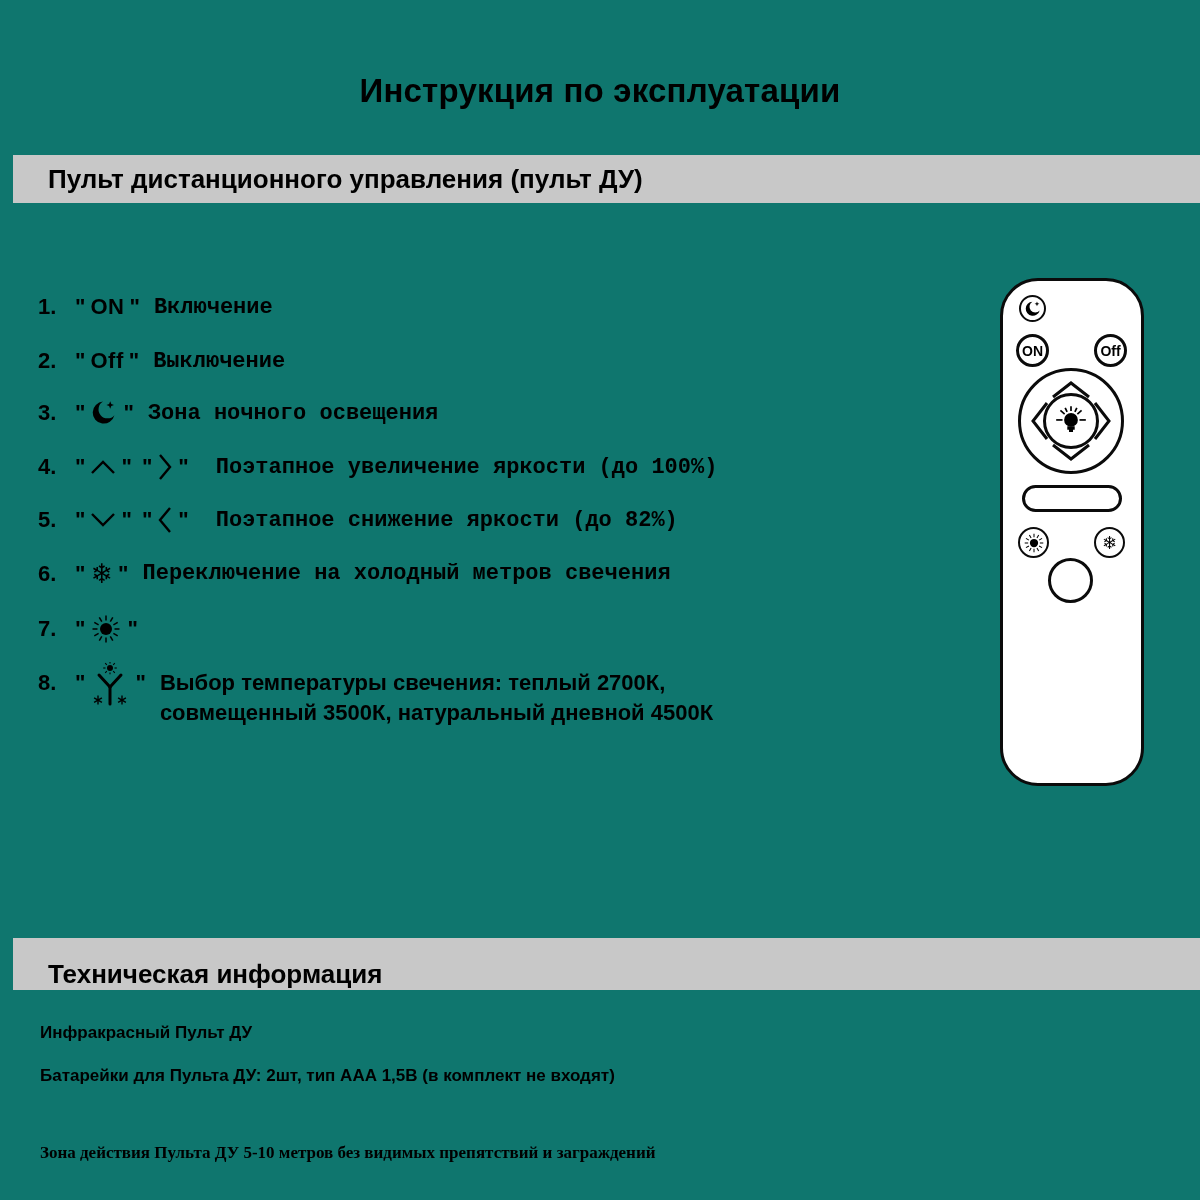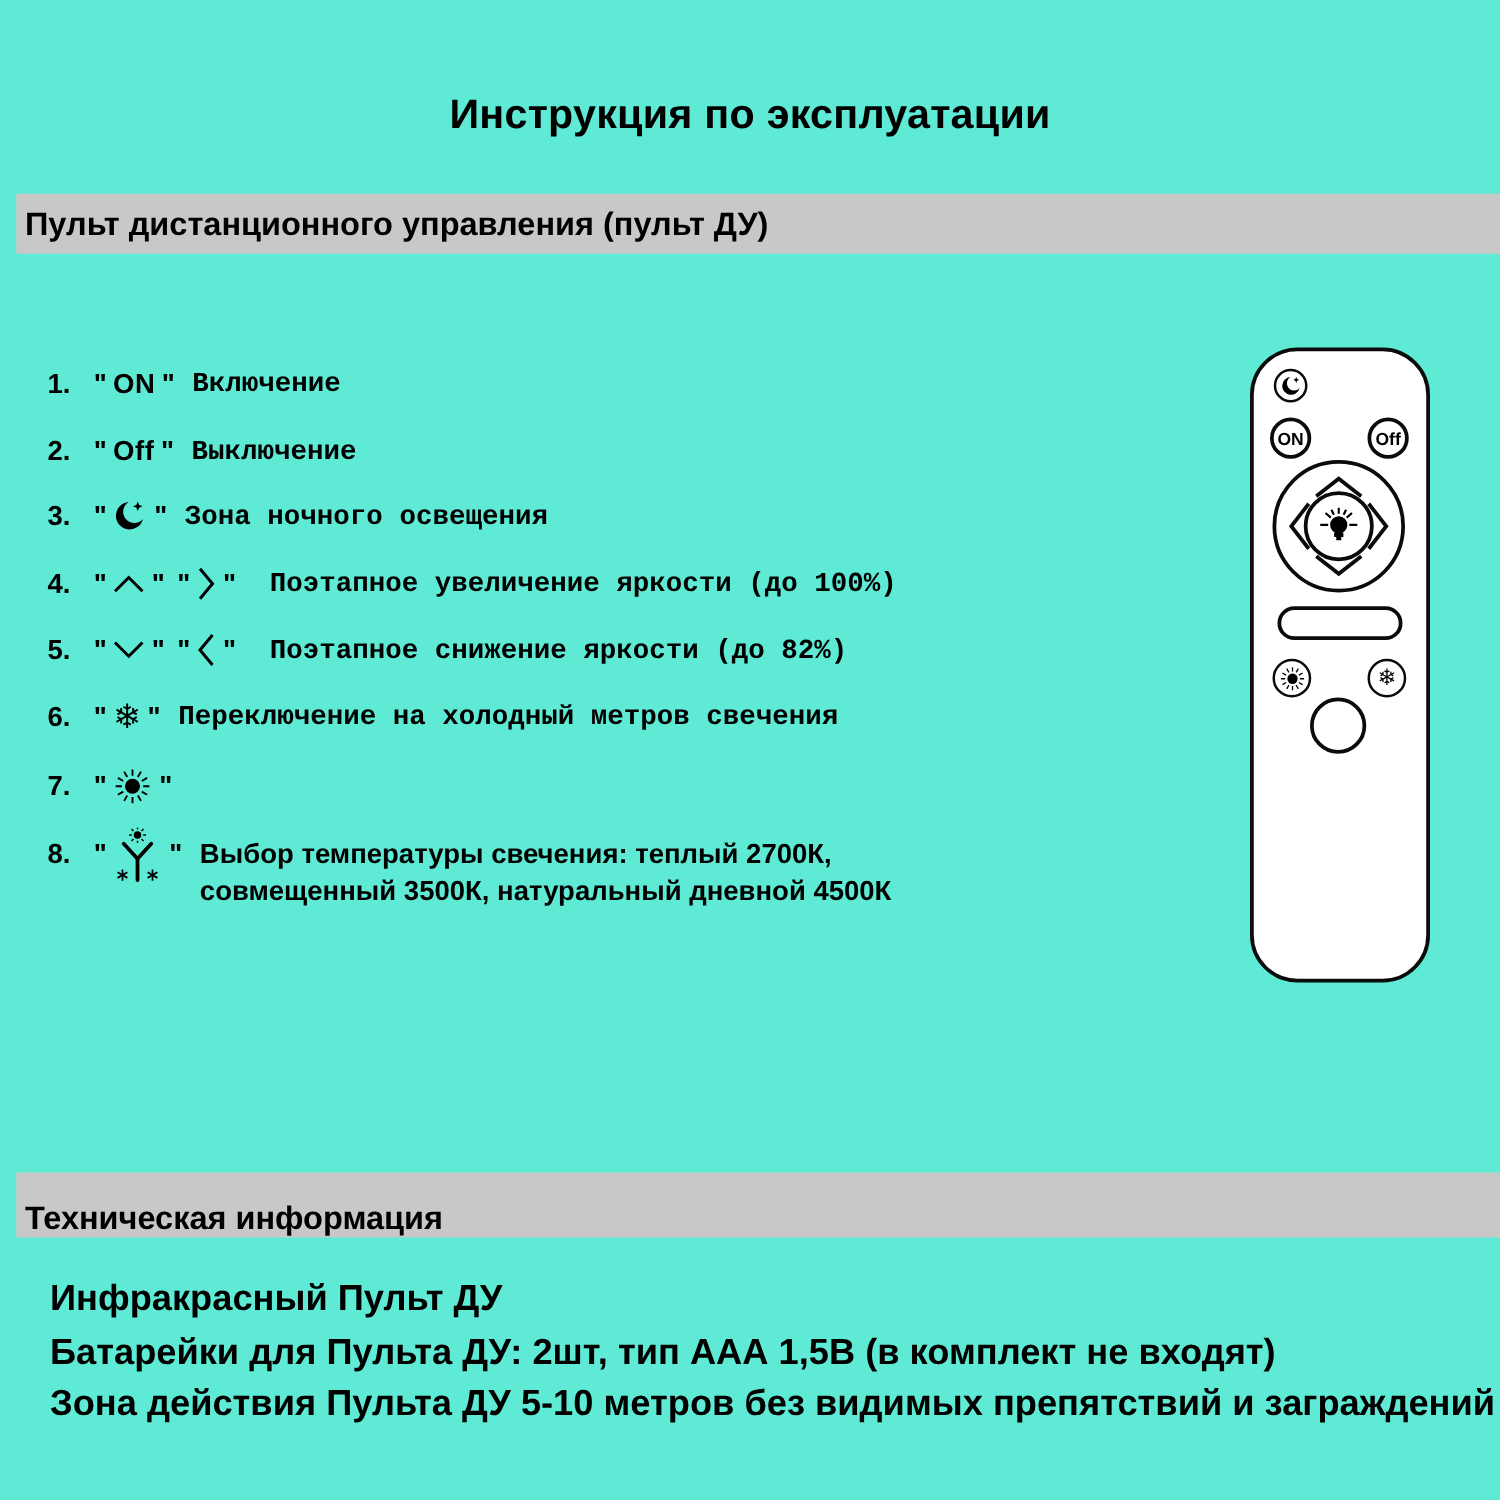--- a/index.html
+++ b/index.html
@@ -1,21 +1,21 @@
 <!DOCTYPE html>
 <html><head>
 <meta charset="utf-8">
 <style>
   html,body{margin:0;padding:0;background:#fff;}
-  .page{position:relative;width:1200px;height:1200px;background:#5eead4;overflow:hidden;
+  .page{position:relative;width:1200px;height:1200px;background:#0f766e;overflow:hidden;
         font-family:"Liberation Sans","DejaVu Sans",sans-serif;font-weight:bold;color:#000;}
   .title{position:absolute;top:72px;left:0;width:100%;text-align:center;
          font-size:33px;letter-spacing:0.2px;}
   .band{position:absolute;left:13px;right:0;height:48px;background:#c8c8c8;
-        display:flex;align-items:center;padding-left:7px;box-sizing:border-box;font-size:26px;}
+        display:flex;align-items:center;padding-left:35px;box-sizing:border-box;font-size:26px;}
   .band-remote{top:155px;}
   .band-tech{top:938px;height:52px;align-items:flex-end;}
   .li{position:absolute;left:38px;display:flex;align-items:center;font-size:22px;white-space:nowrap;}
   .li .num{width:32px;}
   .li .q{margin:0 5px;}
   .li .desc{margin-left:9px;font-family:Liberation Mono, monospace;}
   .li .desc-wide{margin-left:22px;}
   .li .keycap{letter-spacing:0.5px;}
   .icon{display:inline-flex;align-items:center;justify-content:center;}
   .snow-glyph{font-size:27px;line-height:27px;font-family:"DejaVu Sans",sans-serif;}
@@ -34,24 +34,24 @@
   .btn-off{left:1094px;top:334px;width:33px;height:33px;font-size:14px;}
   .dpad{left:1018px;top:368px;width:106px;height:106px;}
   .dpad-inner{left:1043px;top:393px;width:56px;height:56px;}
   .dchev{position:absolute;}
   .btn-pill{position:absolute;left:1022px;top:485px;width:100px;height:27px;
             border:3px solid #0b0b0b;border-radius:14px;background:#fff;box-sizing:border-box;}
   .btn-warm{left:1018px;top:527px;width:31px;height:31px;border-width:2.5px;}
   .btn-cold{left:1094px;top:527px;width:31px;height:31px;border-width:2.5px;font-size:18px;
             font-family:"DejaVu Sans",sans-serif;}
   .btn-plain{left:1048px;top:558px;width:45px;height:45px;}
-  .tech-line{position:absolute;left:40px;font-size:29px;white-space:nowrap;}
+  .tech-line{position:absolute;left:40px;font-size:17px;white-space:nowrap;}
   .tech-0{top:1023px;}
   .tech-1{top:1066px;}
-  .tech-2{top:1107px;}
+  .tech-2{top:1143px;font-family:Liberation Serif, serif;}
   svg{display:block;}
 </style>
 </head>
 <body>
 
 <div class="page">
 
   <div class="title">Инструкция по эксплуатации</div>
 
   <div class="band band-remote">

